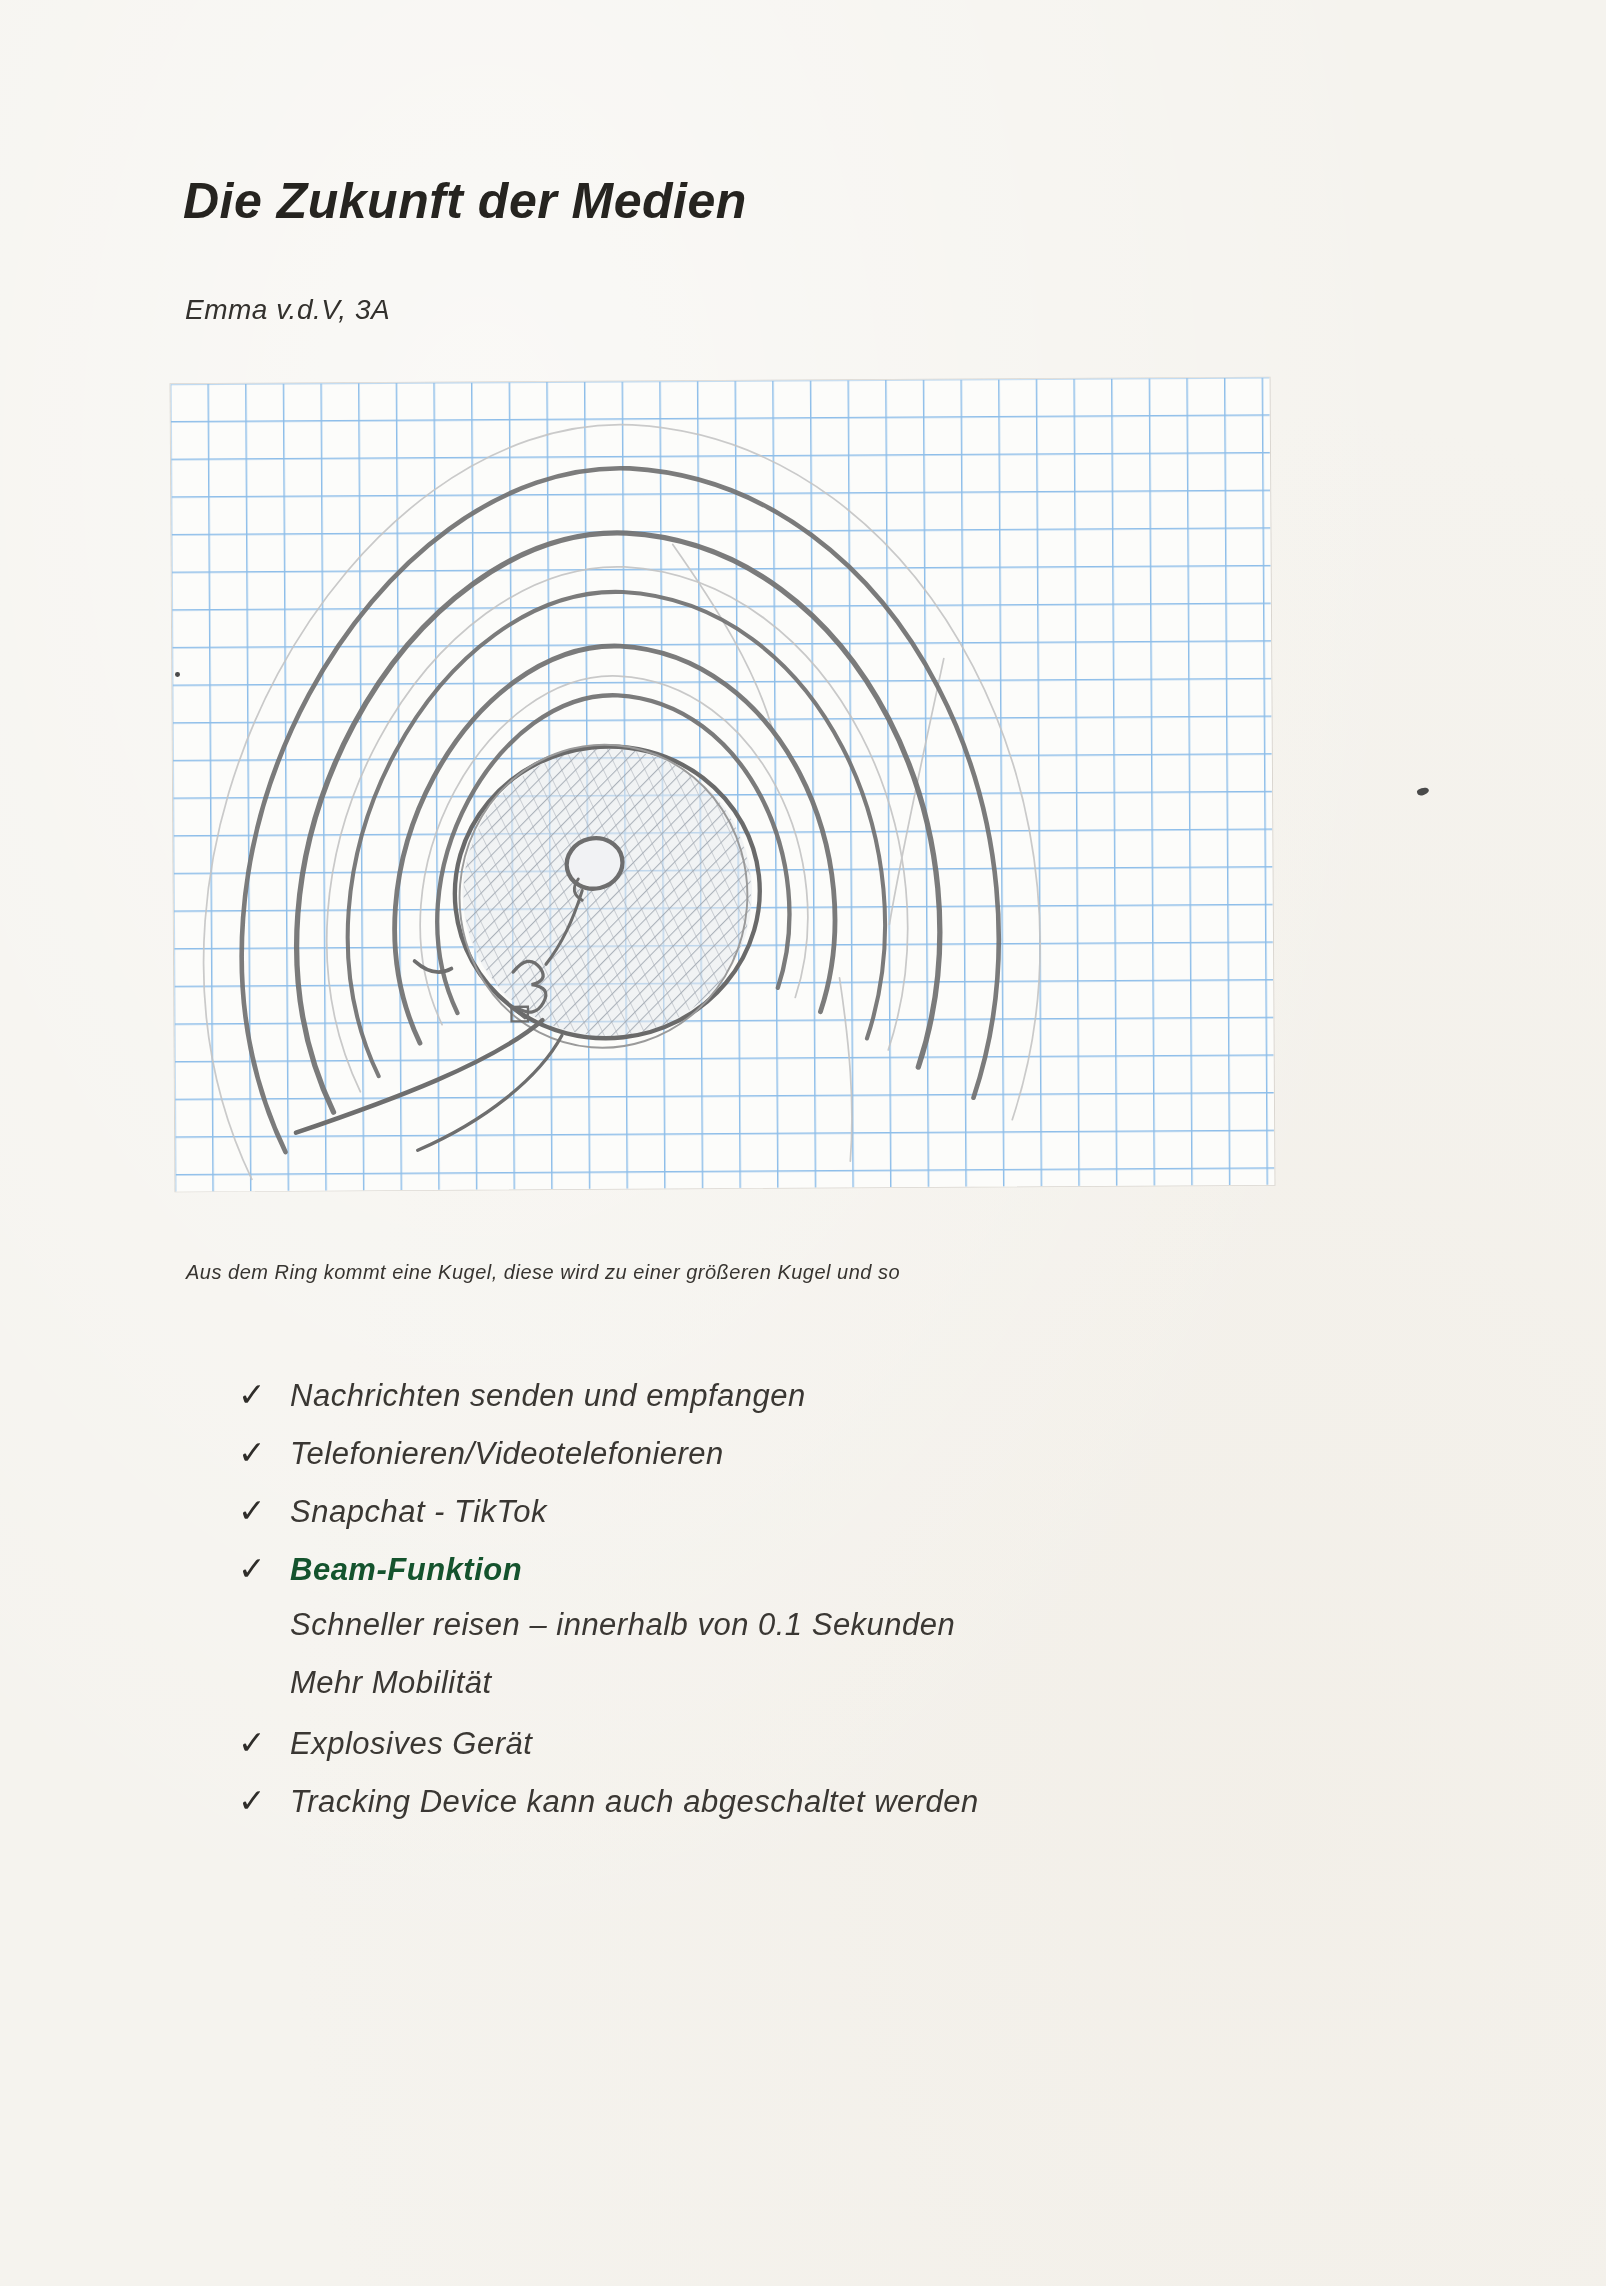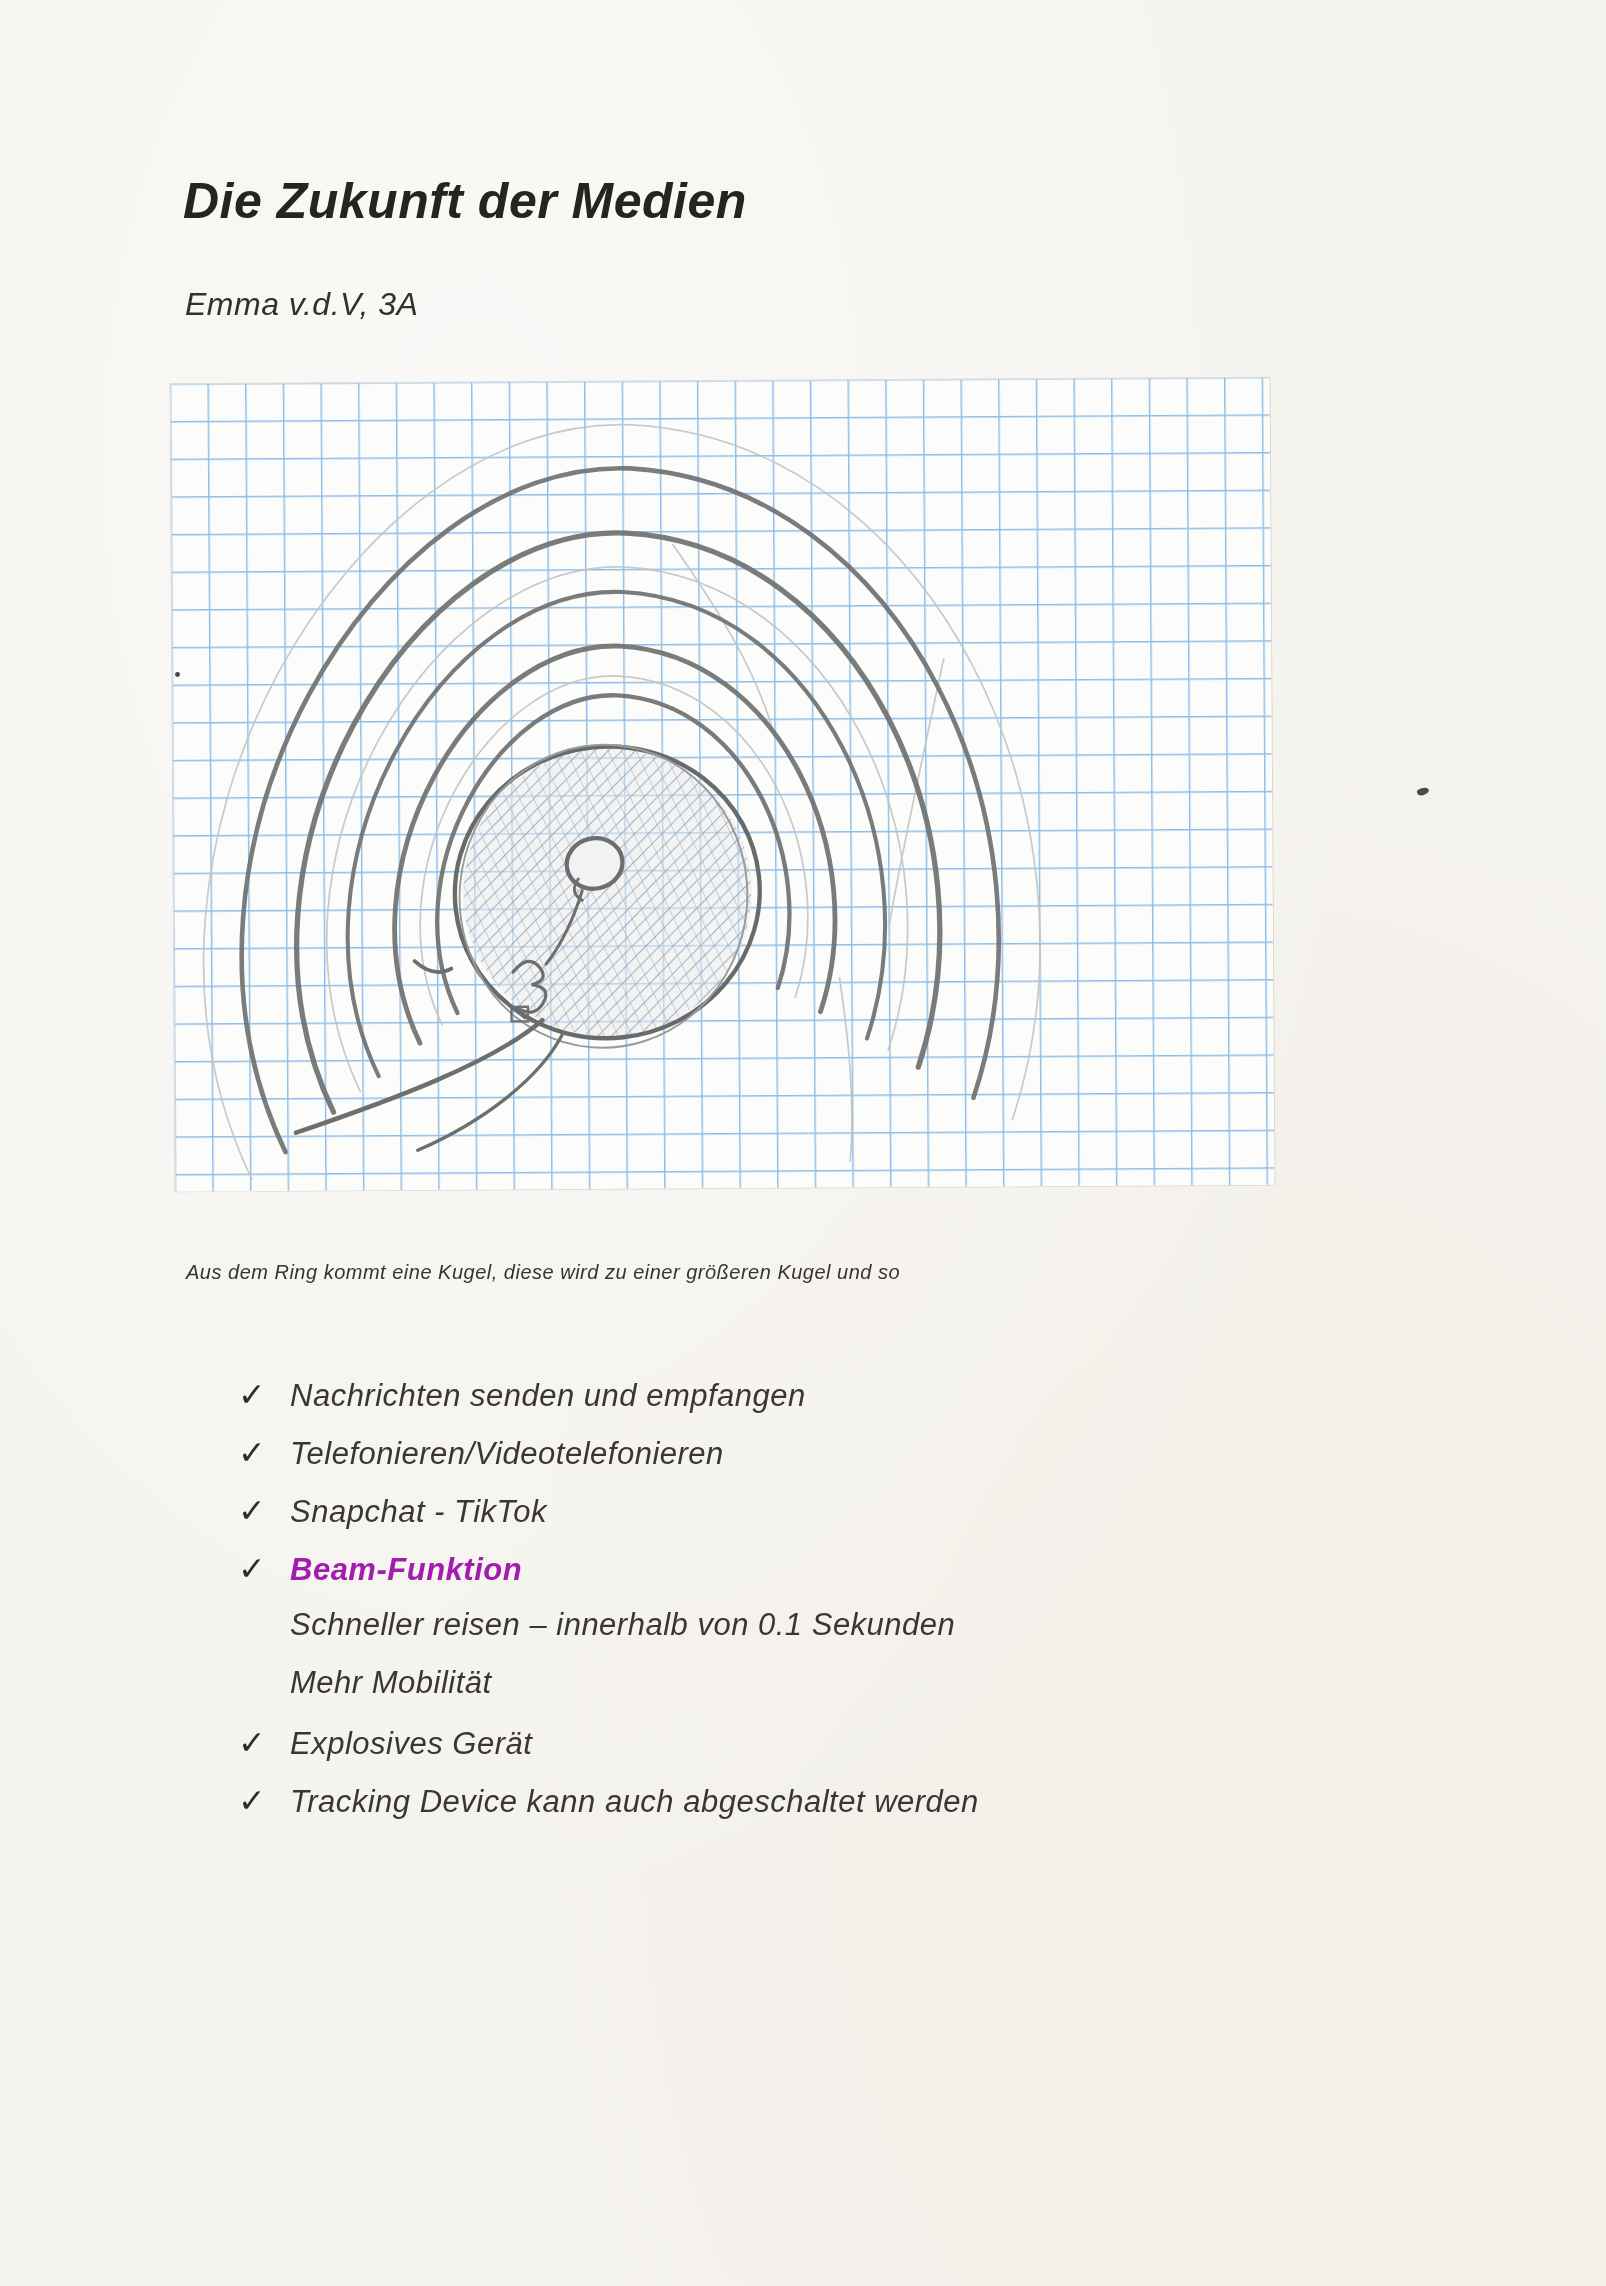--- a/index.html
+++ b/index.html
@@ -13,39 +13,39 @@
   
   .page-surface{position:absolute;inset:0;background:
     radial-gradient(ellipse at 30% 20%, rgba(255,255,255,.5), rgba(0,0,0,0) 60%),
     radial-gradient(ellipse at 80% 80%, rgba(238,232,222,.35), rgba(0,0,0,0) 55%);}
   .hand{font-style:italic;letter-spacing:0.5px;}
   .doc-title{
     position:absolute;left:183px;top:172px;
     font-size:50px;font-weight:600;color:#262420;text-align:center;
   }
   .doc-author{
-    position:absolute;left:185px;top:286px;
-    font-size:32px;font-weight:500;color:#33312d;
+    position:absolute;left:185px;top:294px;
+    font-size:28px;font-weight:500;color:#33312d;
   }
   .sketch-wrap{
     position:absolute;left:172px;top:380px;width:1101px;height:809px;
     transform:rotate(-0.35deg);
   }
   .intro{
     position:absolute;left:186px;top:1242px;width:1294px;
     font-size:20px;line-height:61px;color:#373430;
   }
   .checklist{
     position:absolute;left:238px;top:1375px;width:1159px;
     font-size:31px;color:#3a3733;
   }
   .check-row{display:flex;align-items:baseline;height:58px;}
   .check-cell{width:52px;flex:0 0 52px;font-size:33px;color:#2f2d2a;font-style:normal;}
   .check-label{white-space:nowrap;text-align:center;}
-  .check-row.bold .check-label{font-weight:700;color:#a21caf;}
+  .check-row.bold .check-label{font-weight:700;color:#14532d;}
   .speck{position:absolute;border-radius:50%;background:#4a4a4a;}
   .speck.s1{left:1417px;top:788px;width:11.6px;height:6.8px;transform:rotate(-20deg);border-radius:40% 60% 50% 50%;}
   .speck.s2{left:175px;top:672px;width:4.8px;height:4.8px;}
 </style>
 </head>
 <body>
 
 <div class="page-surface"></div>
 
 <div class="doc-title hand">Die Zukunft der Medien</div>

